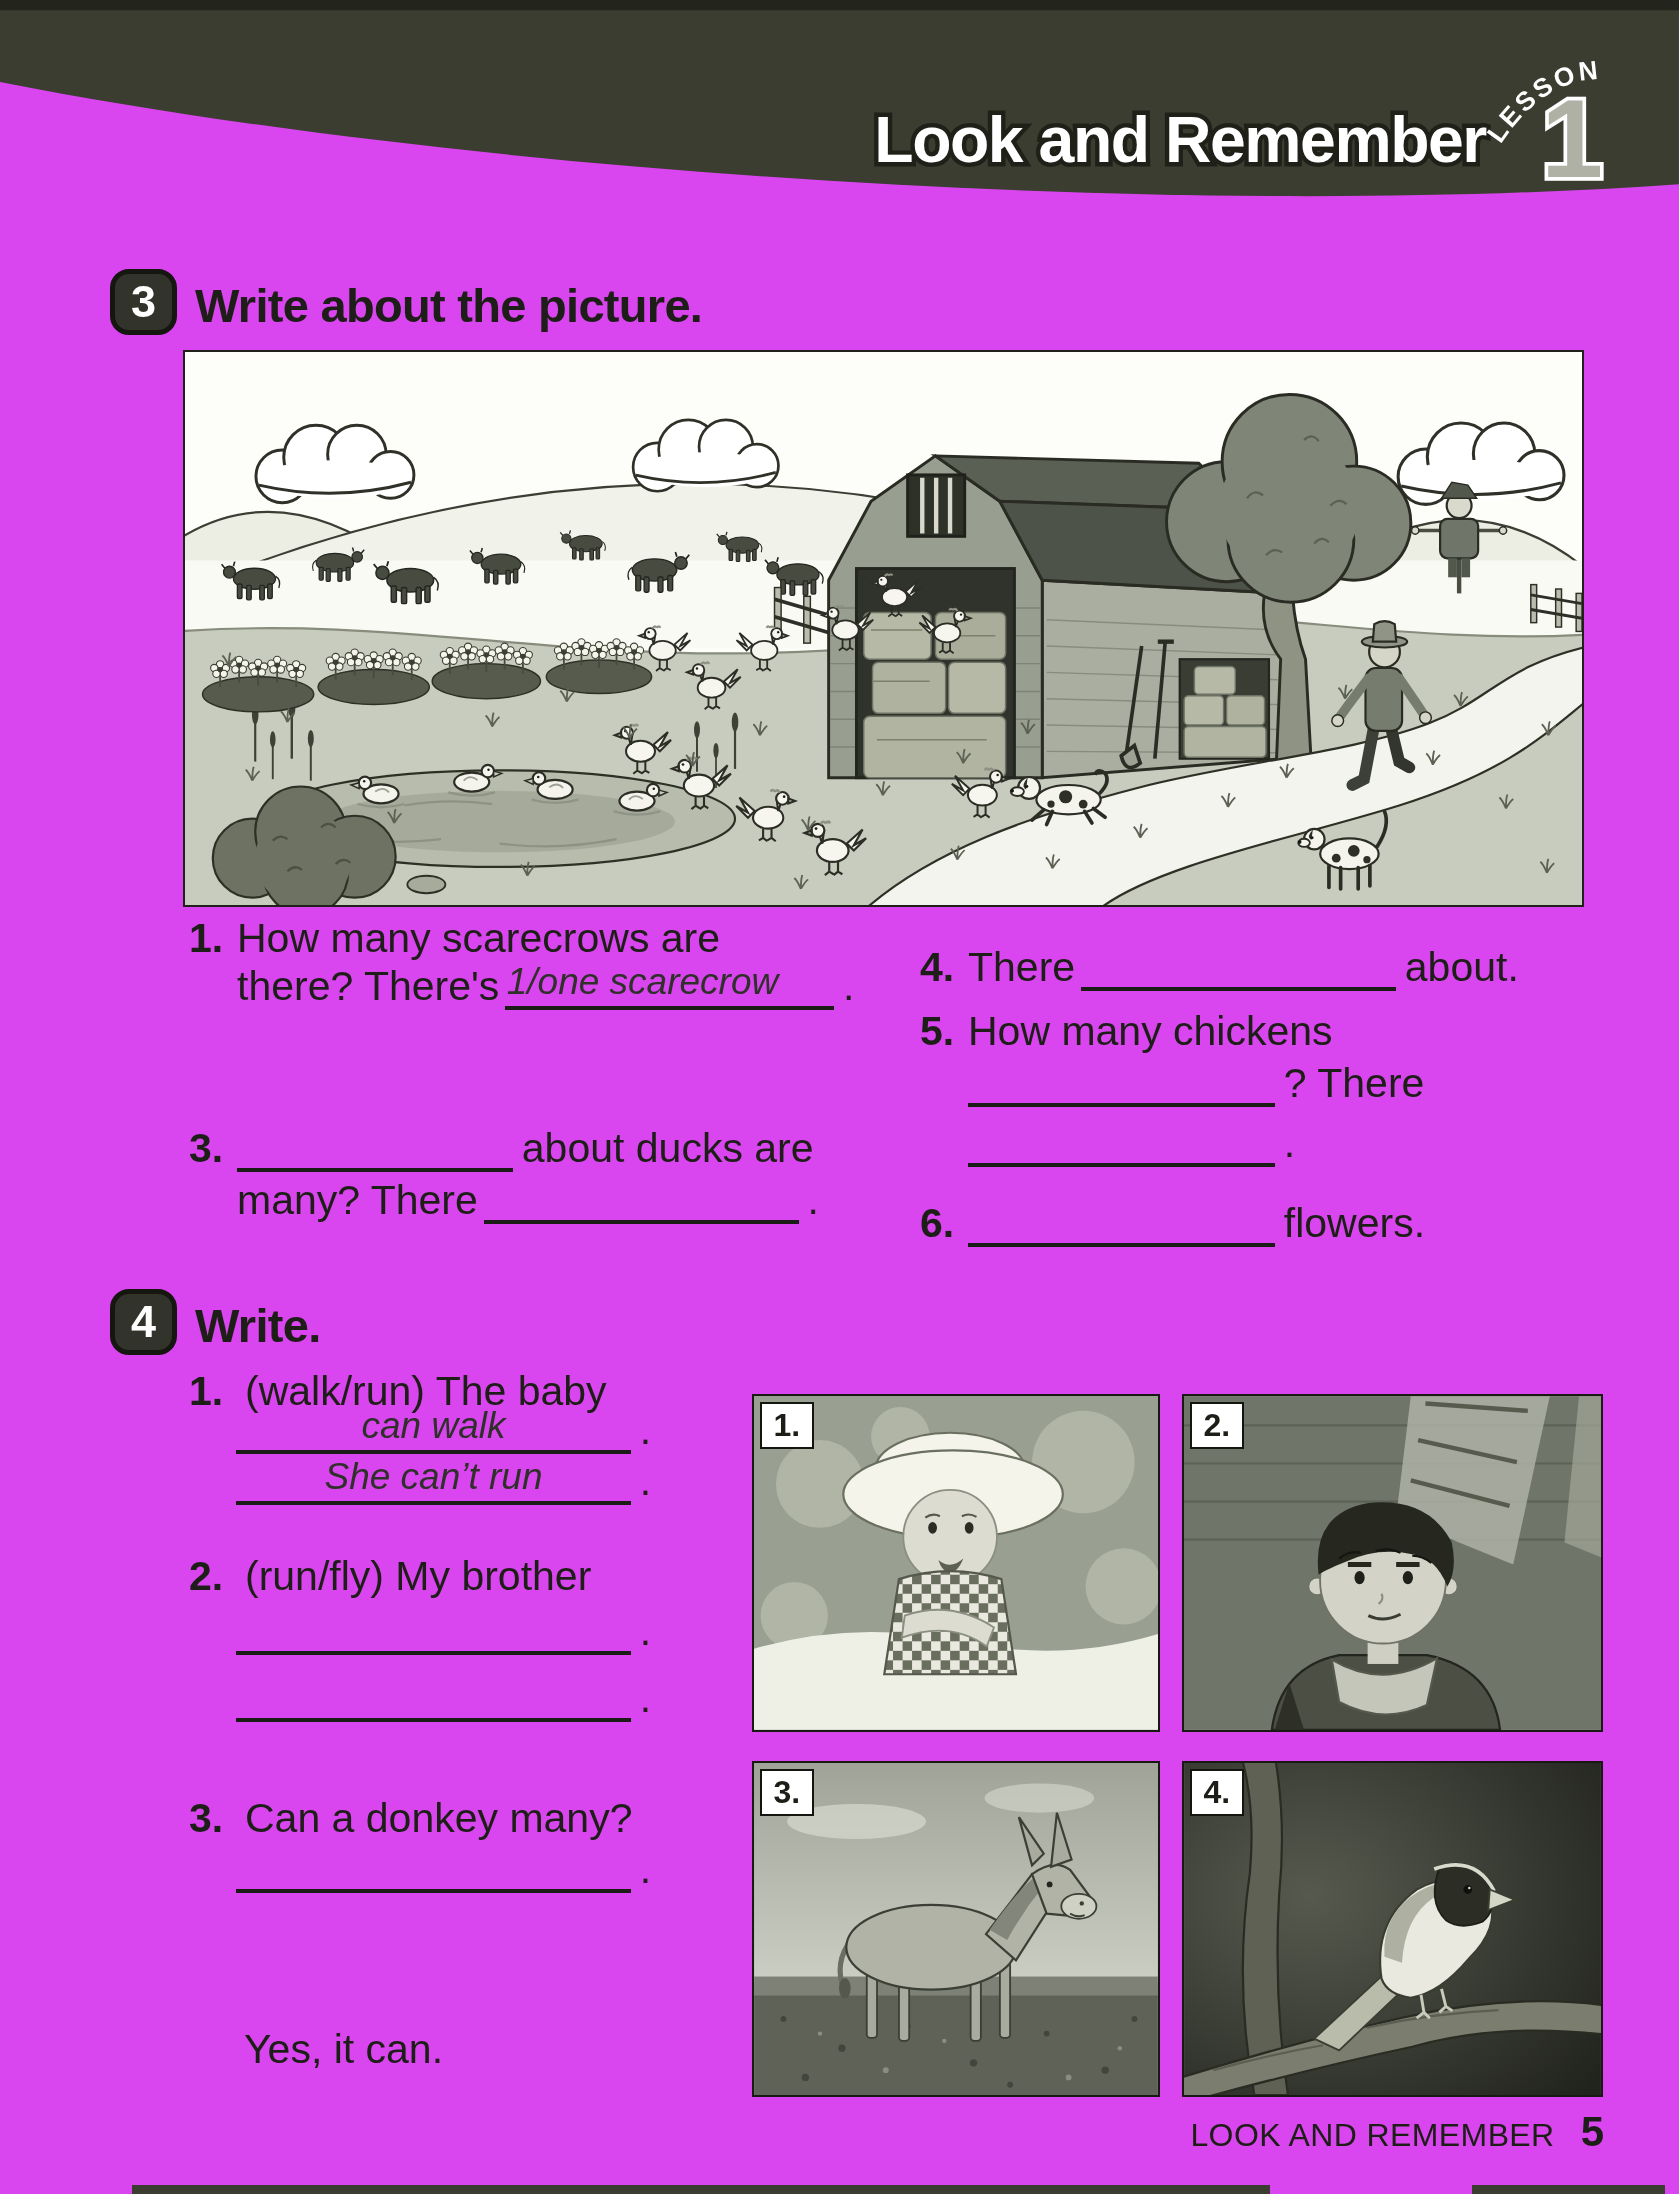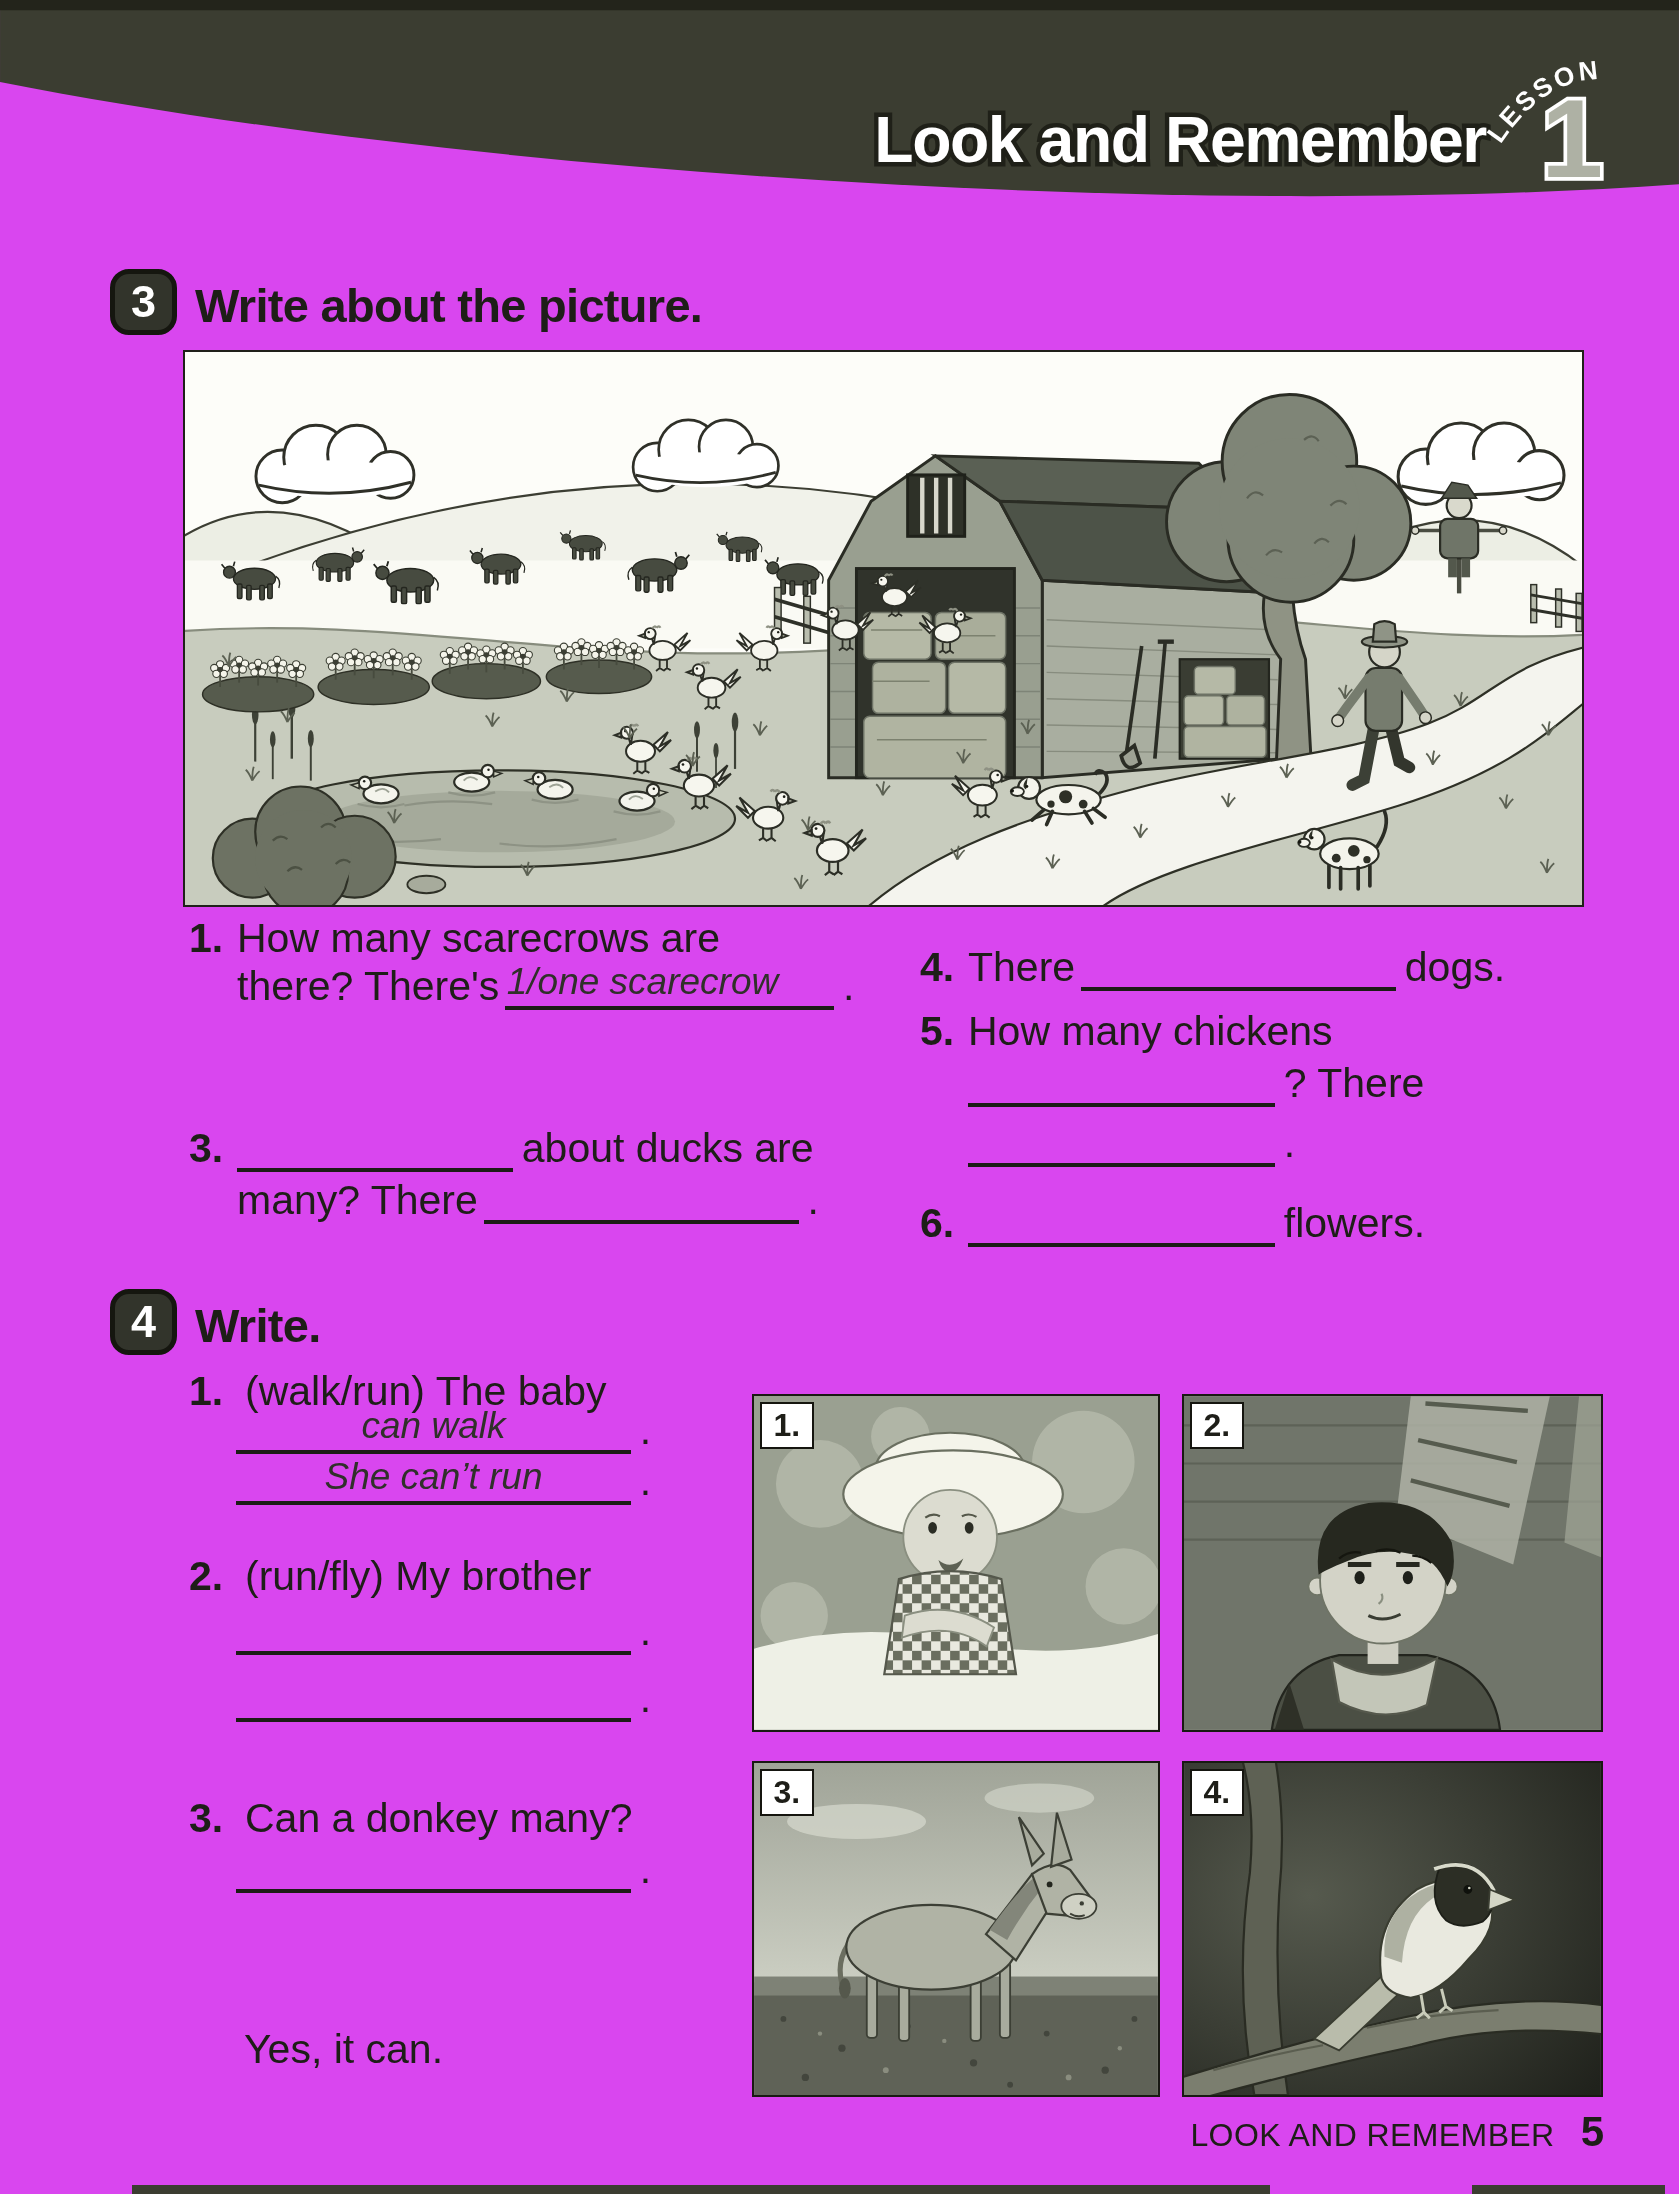--- a/index.html
+++ b/index.html
@@ -406,21 +406,21 @@
 
 
   <div class="ql" style="left:189px;top:1126px">
     <b class="qn">3.</b><span class="bl" style="width:276px;margin-left:0"></span><span>about ducks are</span>
   </div>
   <div class="ql" style="left:237px;top:1178px">
     <span>many? There</span><span class="bl" style="width:315px"></span><span>.</span>
   </div>
 
   <div class="ql" style="left:920px;top:945px">
-    <b class="qn">4.</b><span>There</span><span class="bl" style="width:315px"></span><span>dogs.</span>
+    <b class="qn">4.</b><span>There</span><span class="bl" style="width:315px"></span><span>about.</span>
   </div>
 
   <div class="ql" style="left:920px;top:1009px">
     <b class="qn">5.</b><span>How many chickens</span>
   </div>
   <div class="ql" style="left:968px;top:1061px">
     <span class="bl" style="width:307px;margin-left:0"></span><span>? There</span>
   </div>
   <div class="ql" style="left:968px;top:1121px">
     <span class="bl" style="width:307px;margin-left:0"></span><span>.</span>

